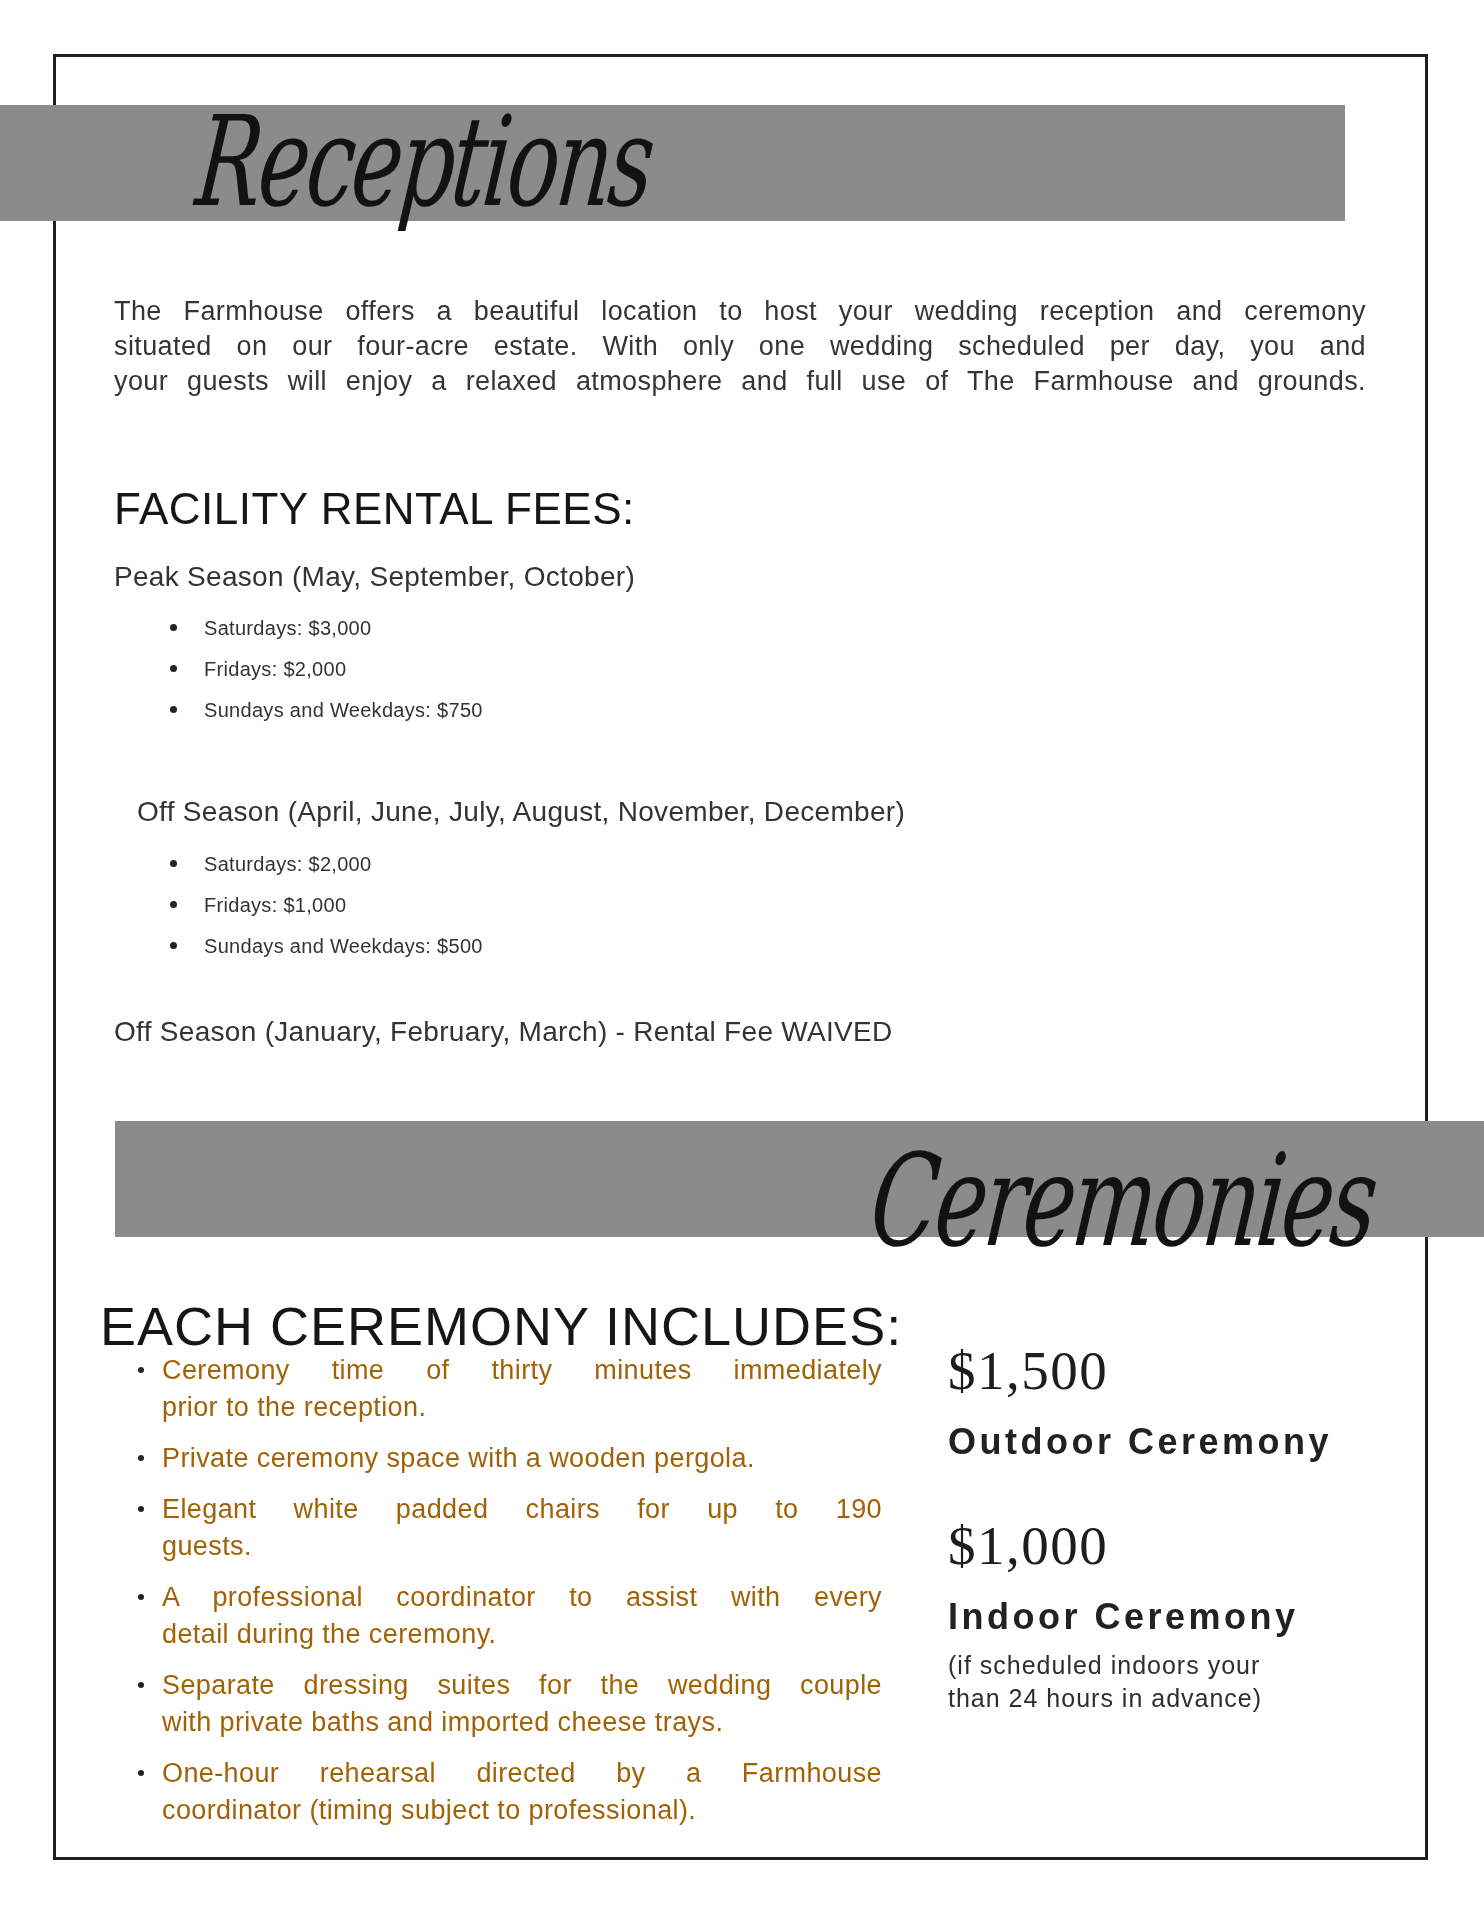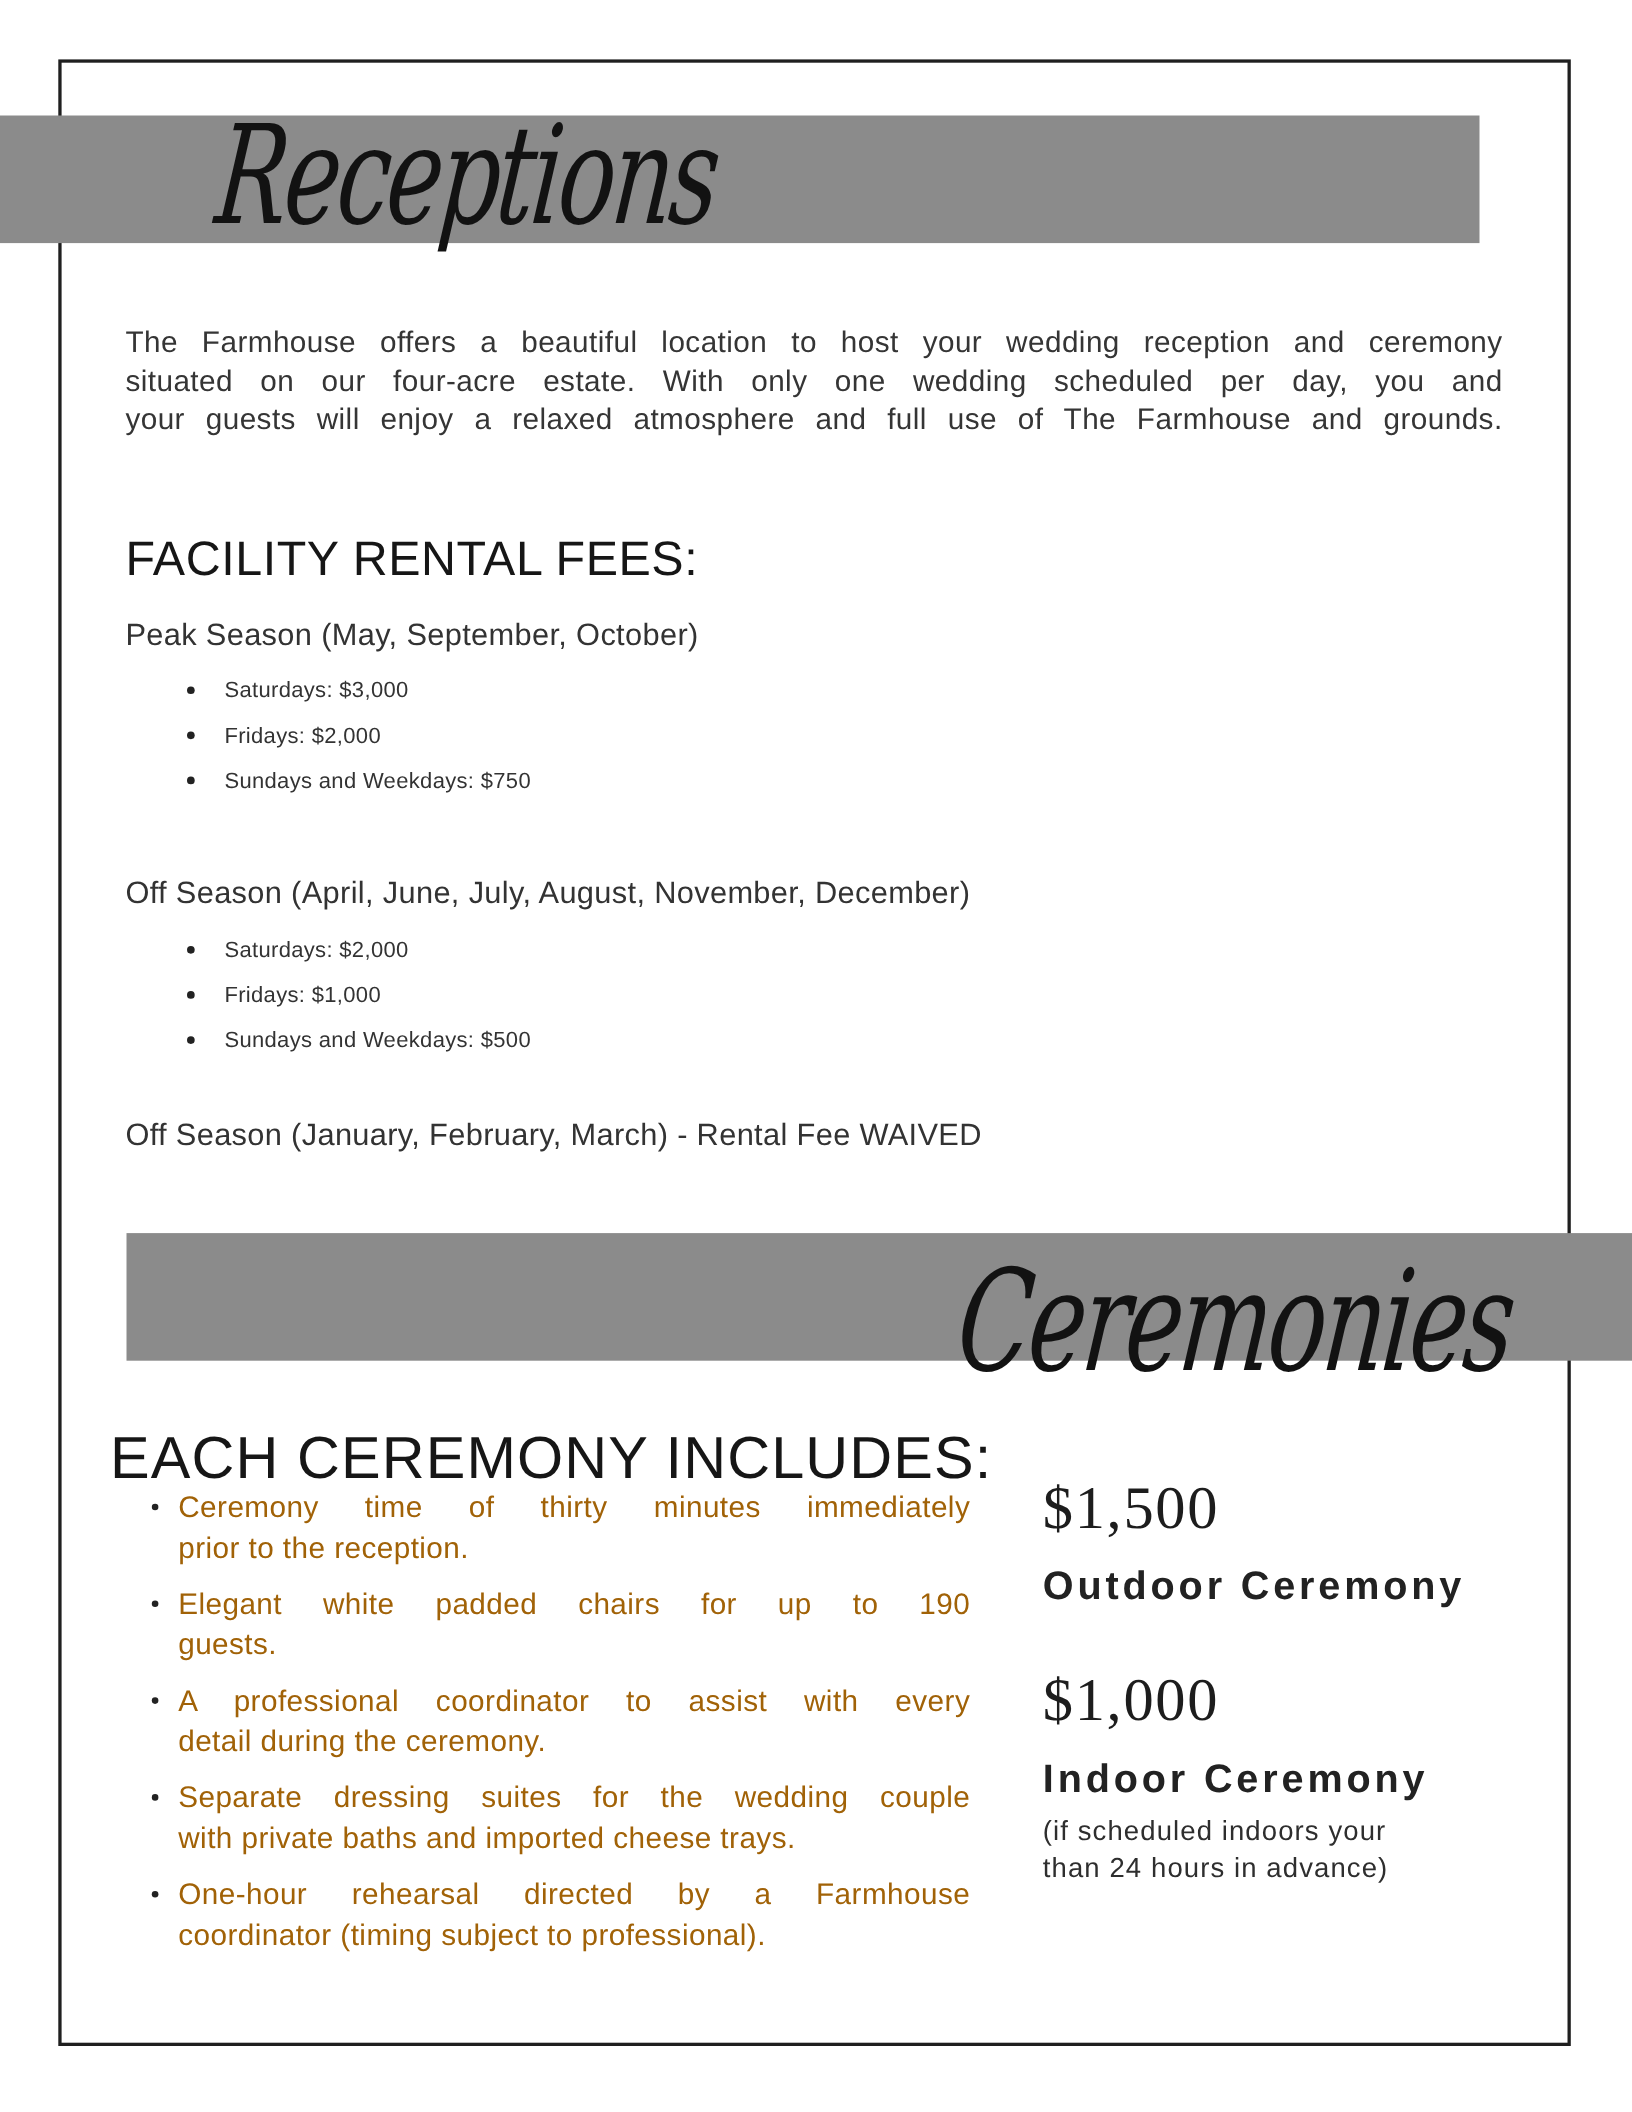--- a/index.html
+++ b/index.html
@@ -47,21 +47,21 @@
     color:#161616;font-size:44px;line-height:50px;letter-spacing:0.5px;
     white-space:nowrap;z-index:3;
   }
   .h-facility{left:114px;top:484px;}
   .h-includes{left:100px;top:1289px;font-size:54px;letter-spacing:1px;margin-top:12px;}
 
   .season-label{
     left:114px;font-size:28px;color:#333333;letter-spacing:0.3px;white-space:nowrap;z-index:3;
   }
   .peak-label{top:561px;}
-  .off-label{top:796px;}
+  .off-label{top:796px;margin-left:23px;}
   .waived-line{top:1016px;}
 
   ul.fees{list-style:none;left:164px;z-index:3;}
   ul.peak-list{top:613px;}
   ul.off-list{top:849px;}
   ul.fees li{
     position:relative;padding-left:40px;font-size:20px;line-height:30px;
     margin-bottom:11px;color:#333333;letter-spacing:0.3px;white-space:nowrap;
   }
   .dot{
@@ -142,20 +142,25 @@
 <div class="abs h1 h-includes">EACH CEREMONY INCLUDES:</div>
 
 <ul class="abs includes">
   <li>
     <span class="dot"></span>
     <div class="jl maybe-line">Ceremony time of thirty minutes immediately</div>
     <div class="line2 maybe-line">prior to the reception.</div>
   </li>
   <li>
     <span class="dot"></span>
+    <div class="line2 maybe-line">Private ceremony space with a wooden pergola.</div>
+
+  </li>
+  <li>
+    <span class="dot"></span>
     <div class="jl maybe-line">Elegant white padded chairs for up to 190</div>
     <div class="line2 maybe-line">guests.</div>
   </li>
   <li>
     <span class="dot"></span>
     <div class="jl maybe-line">A professional coordinator to assist with every</div>
     <div class="line2 maybe-line">detail during the ceremony.</div>
   </li>
   <li>
     <span class="dot"></span>

